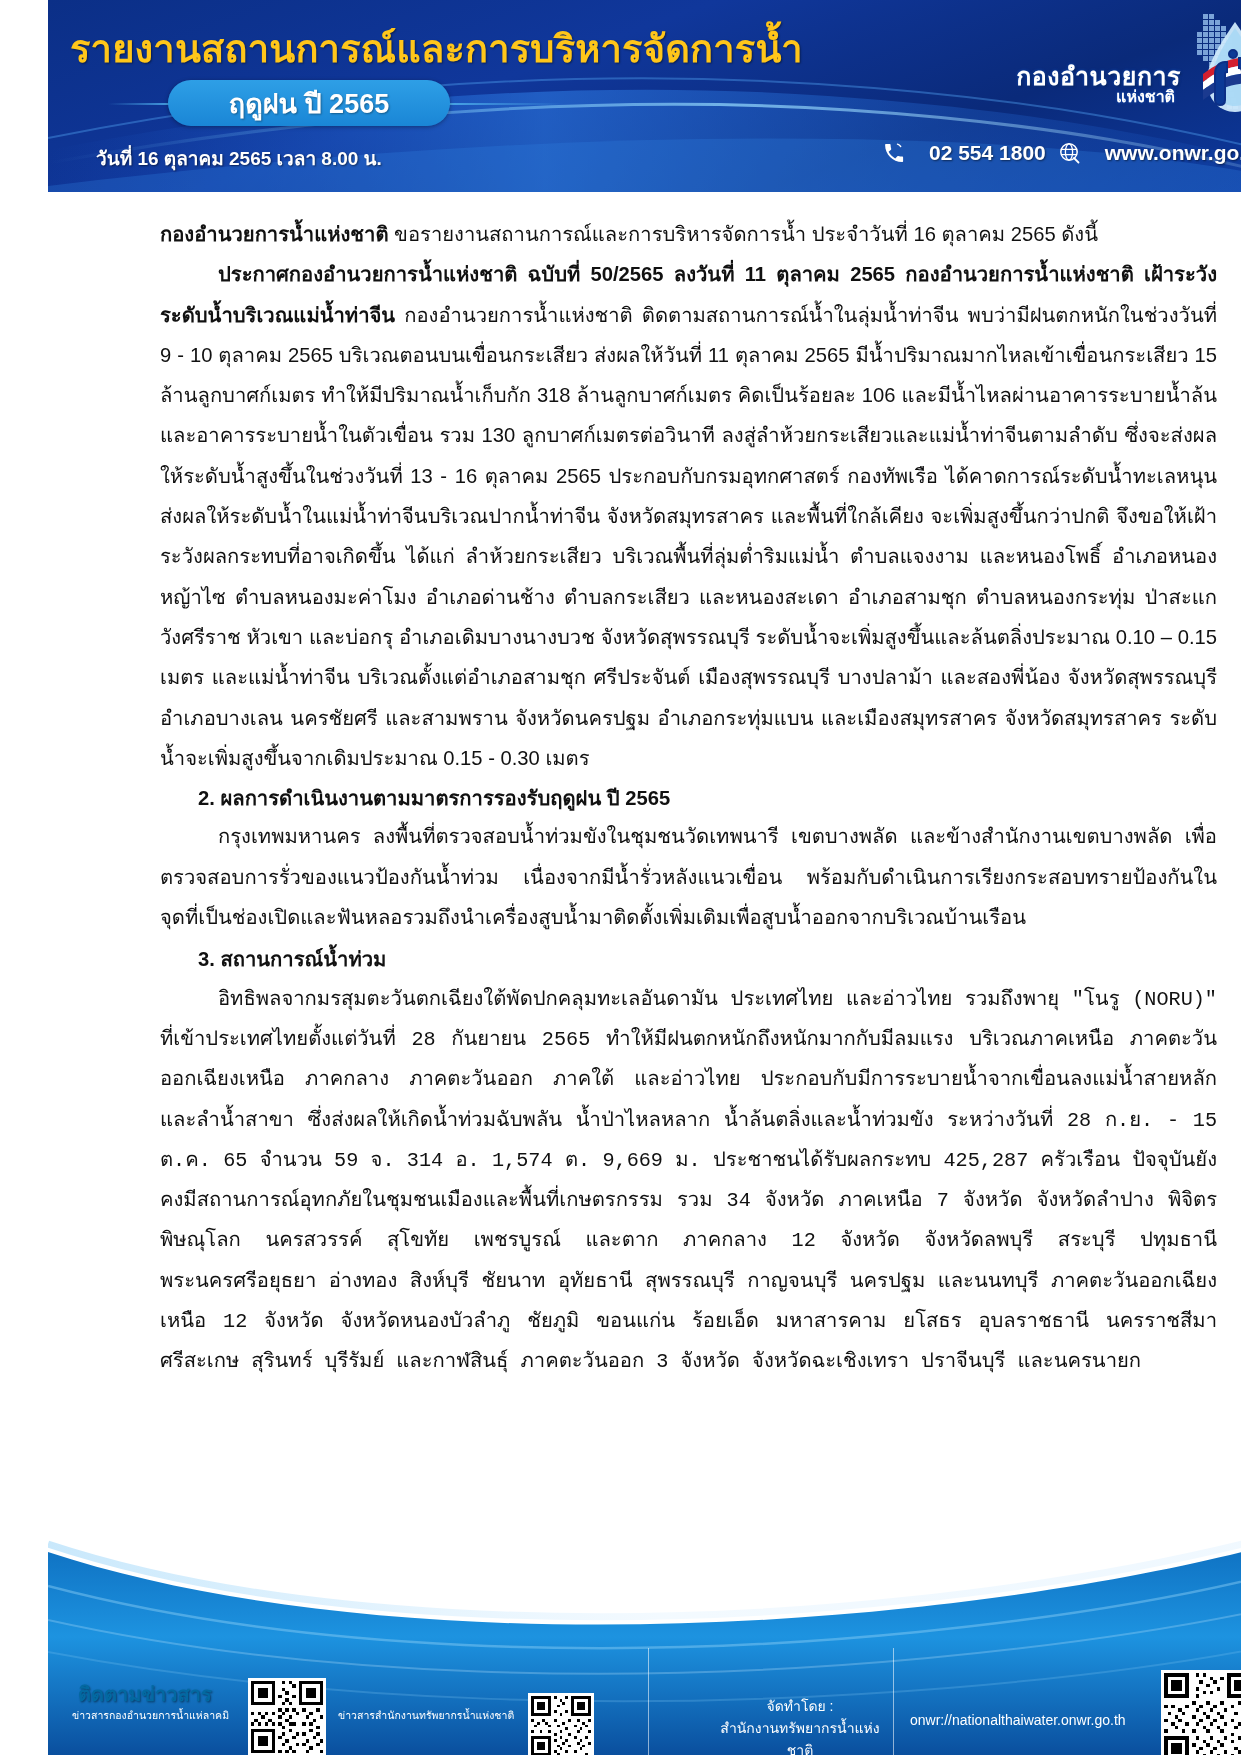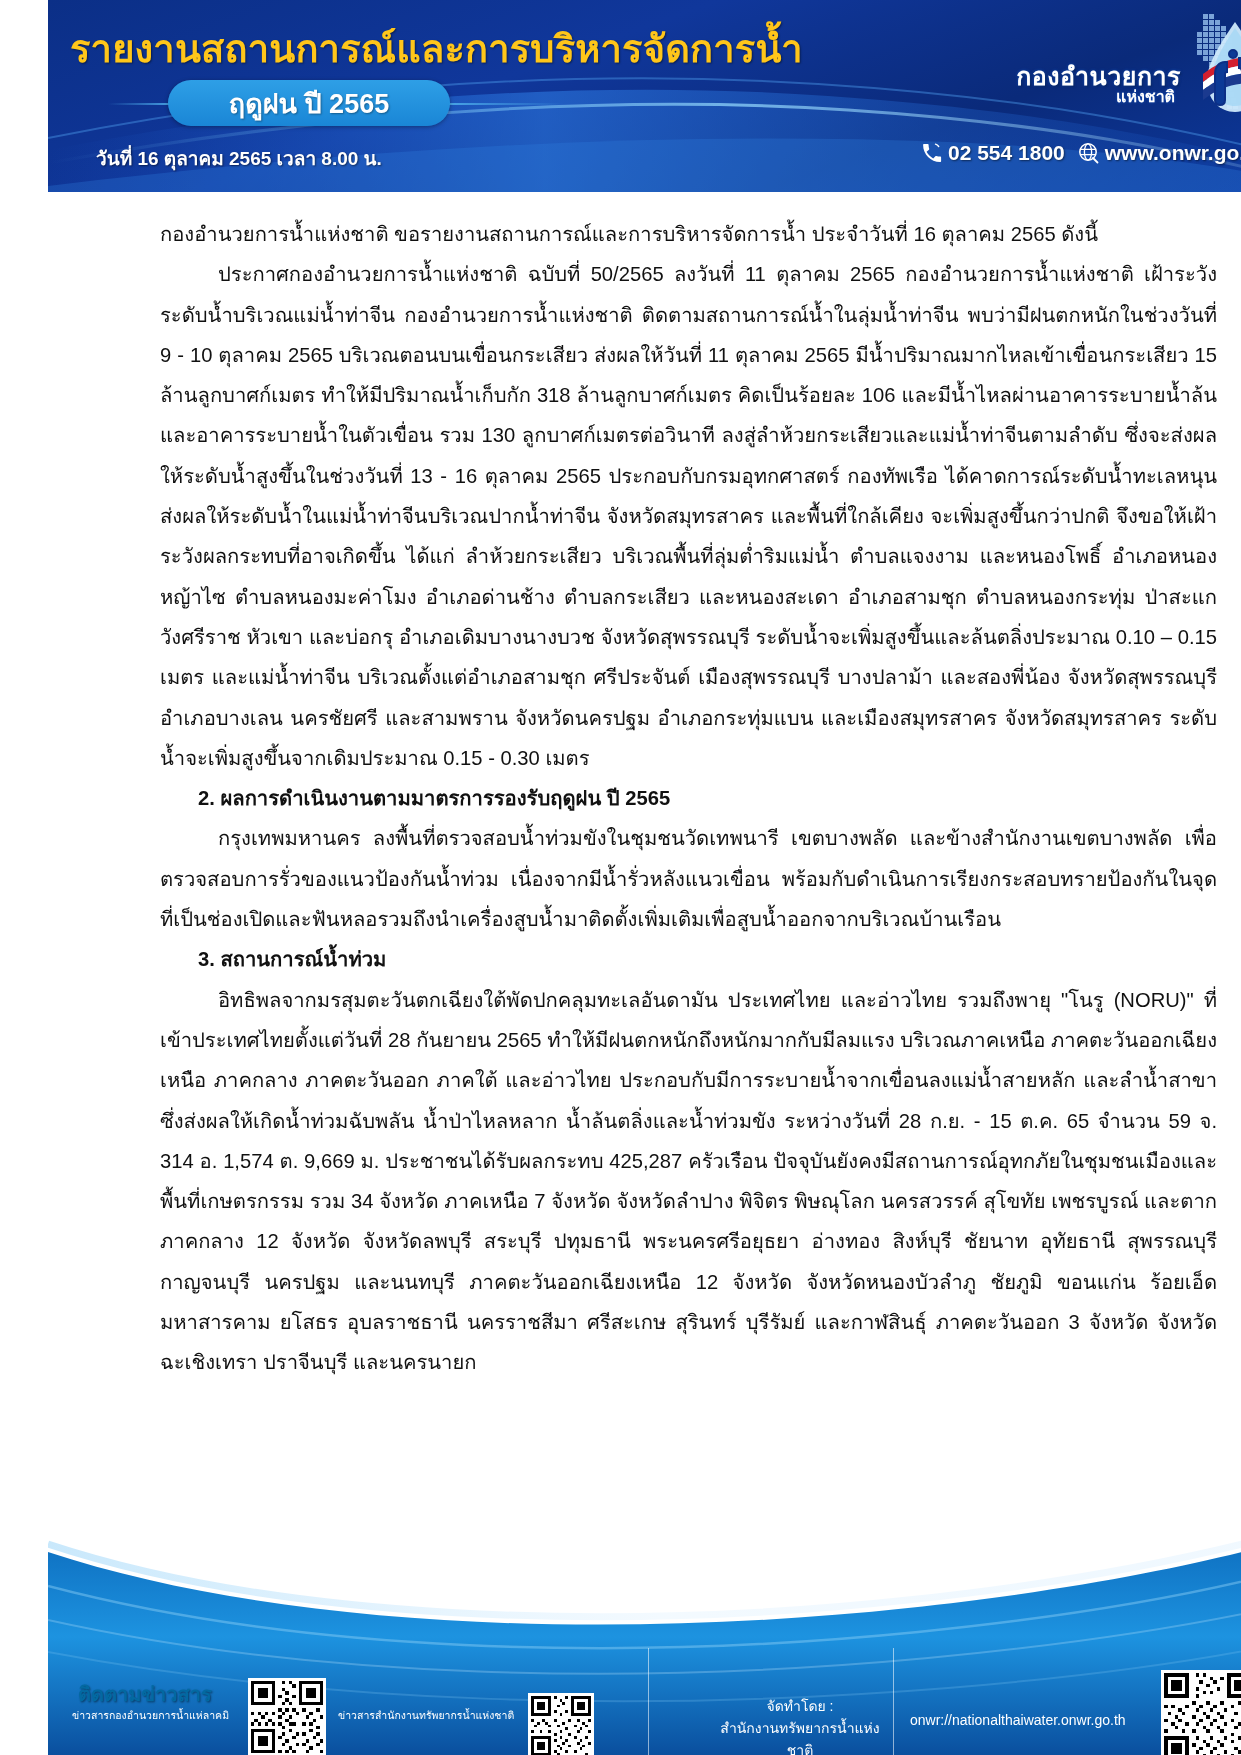--- a/index.html
+++ b/index.html
@@ -52,21 +52,21 @@
   .hdr-date {
     position: absolute; left: 48px; top: 143px;
     font-size: 19px; font-weight: bold; color:#ffffff;
     text-shadow: 1px 1px 2px rgba(0,0,0,.5);
     white-space: nowrap;
   }
   .hdr-contact {
     position: absolute; right: 24px; top: 141px;
     display: flex; align-items: center; gap: 12px;
   }
-  .hdr-contact .ci { display:flex; align-items:center; gap:4px; }
+  .hdr-contact .ci { display:flex; align-items:center; gap:23px; }
   .hdr-contact .txt {
     font-size: 21px; font-weight: bold; color:#fff;
     text-shadow: 1px 1px 2px rgba(0,0,0,.5);
     white-space:nowrap;
   }
 
   
   .logo-wrap { position:absolute; right: 22px; top: 8px; width: 260px; height: 122px; }
   .logo-text-th {
     position:absolute; right: 86px; top: 48px;
@@ -85,22 +85,22 @@
   .content {
     position: absolute; left:0; top:192px;
     width: 1241px; height: 1308px;
     padding: 22px 72px 0 112px;
   }
   .para {
     font-size: 20.2px; line-height: 40.3px; color:#111;
     text-align: justify; text-justify: inter-word;
     margin: 0 0 0 0;
   }
-  .para.indent { text-indent: 58px; }
-  .para b { font-weight: normal; }
+  .para.indent { text-indent: 58px; font-family: Liberation Mono, monospace; }
+  .para b { font-weight: bold; }
   .heading {
     font-size: 20.2px; line-height: 40.3px; color:#111;
     font-weight: bold; margin-left: 38px;
   }
   .nbsp-lead { display:inline-block; width:58px; }
 
   
   .footer {
     position: absolute; left:0; bottom:0;
     width: 1241px; height: 255px; overflow:hidden;

